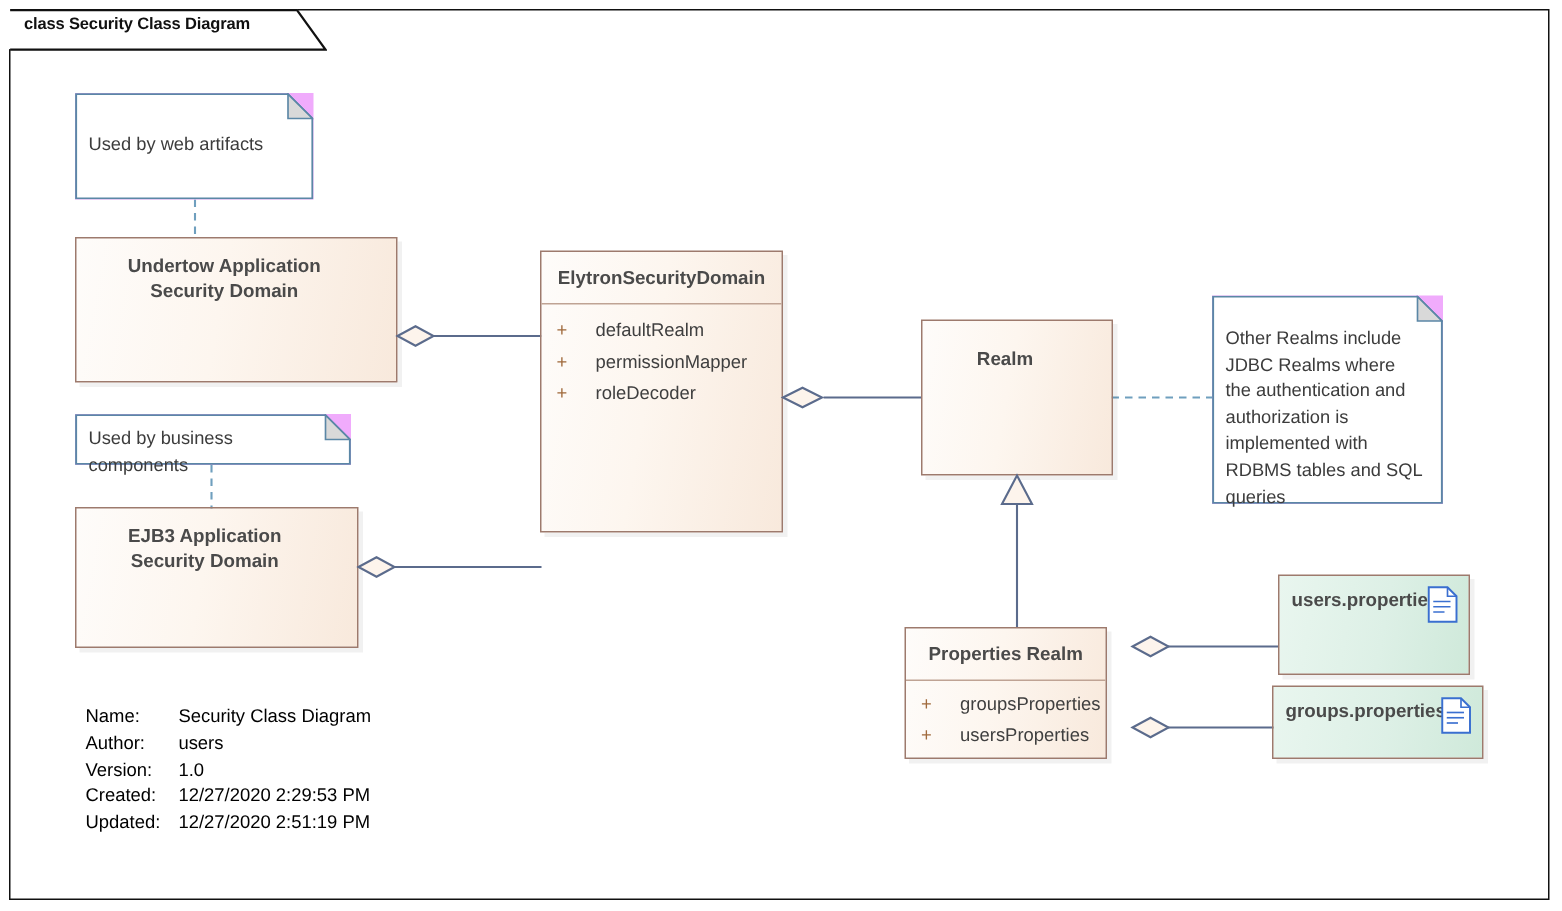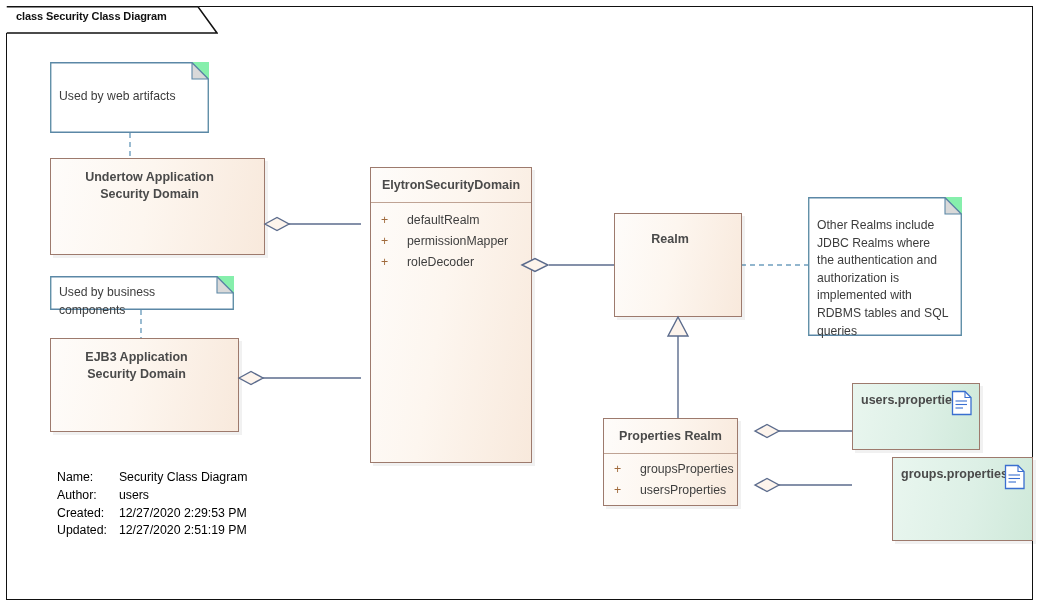--- a/index.html
+++ b/index.html
@@ -105,21 +105,21 @@
   }
   .artifact-icon{
     position:absolute;
     right:6px; top:6px;
     width:22px; height:26px;
   }
 
   
   .note{
     z-index:2;
-    background:#86efac;
+    background:#f0abfc;
     text-decoration:underline;
   }
   .note svg{ position:absolute; left:0; top:0; }
   .note-text{
     position:absolute;
     left:9px; top:9px;
     right:10px;
     font-size:12.2px;
     color:#3c3c3c;
     line-height:17.6px;
@@ -189,21 +189,21 @@
   </svg>
 
   <div class="node uml-class" style="left:50px; top:158px; width:215px; height:97px;">
     <div class="uml-title">Undertow Application Security Domain</div>
   </div>
 
   <div class="node uml-class" style="left:50px; top:338px; width:189px; height:94px;">
     <div class="uml-title">EJB3 Application Security Domain</div>
   </div>
 
-  <div class="node uml-class" style="left:360px; top:167px; width:162px; height:296px;margin-left:10px;">
+  <div class="node uml-class" style="left:360px; top:167px; width:162px; height:188px;">
     <div class="uml-title compartmented">ElytronSecurityDomain</div>
     <div class="attr-list">
       <div class="attr">
         <span class="vis">+</span>
         <span class="aname">defaultRealm</span>
       </div>
       <div class="attr">
         <span class="vis">+</span>
         <span class="aname">permissionMapper</span>
       </div>
@@ -238,21 +238,21 @@
       <path d="M1.5 1.5 H14 L20 7.5 V24.5 H1.5 Z" fill="#ffffff" stroke="#3a6fd0" stroke-width="1.3"></path>
       <path d="M14 1.5 V7.5 H20" fill="none" stroke="#3a6fd0" stroke-width="1.1"></path>
       <g stroke="#3a6fd0" stroke-width="1.1">
         <line x1="4.5" y1="11" x2="16" y2="11"></line>
         <line x1="4.5" y1="14.5" x2="16" y2="14.5"></line>
         <line x1="4.5" y1="18" x2="12" y2="18"></line>
       </g>
     </svg>
   </div>
 
-  <div class="node artifact" style="left:892px; top:457px; width:141px; height:84px;">
+  <div class="node artifact" style="left:848px; top:457px; width:141px; height:49px;">
     <div class="artifact-label">groups.properties</div>
     <svg class="artifact-icon" viewBox="0 0 22 26">
       <path d="M1.5 1.5 H14 L20 7.5 V24.5 H1.5 Z" fill="#ffffff" stroke="#3a6fd0" stroke-width="1.3"></path>
       <path d="M14 1.5 V7.5 H20" fill="none" stroke="#3a6fd0" stroke-width="1.1"></path>
       <g stroke="#3a6fd0" stroke-width="1.1">
         <line x1="4.5" y1="11" x2="16" y2="11"></line>
         <line x1="4.5" y1="14.5" x2="16" y2="14.5"></line>
         <line x1="4.5" y1="18" x2="12" y2="18"></line>
       </g>
     </svg>
@@ -302,20 +302,24 @@
       <tbody>
           <tr>
         <td class="k">Name:</td>
         <td class="v">Security Class Diagram</td>
       </tr>
       <tr>
         <td class="k">Author:</td>
         <td class="v">users</td>
       </tr>
       <tr>
+        <td class="k">Version:</td>
+        <td class="v">1.0</td>
+      </tr>
+      <tr>
         <td class="k">Created:</td>
         <td class="v">12/27/2020 2:29:53 PM</td>
       </tr>
       <tr>
         <td class="k">Updated:</td>
         <td class="v">12/27/2020 2:51:19 PM</td>
       </tr>
     </tbody>
       </table>
   </div>

